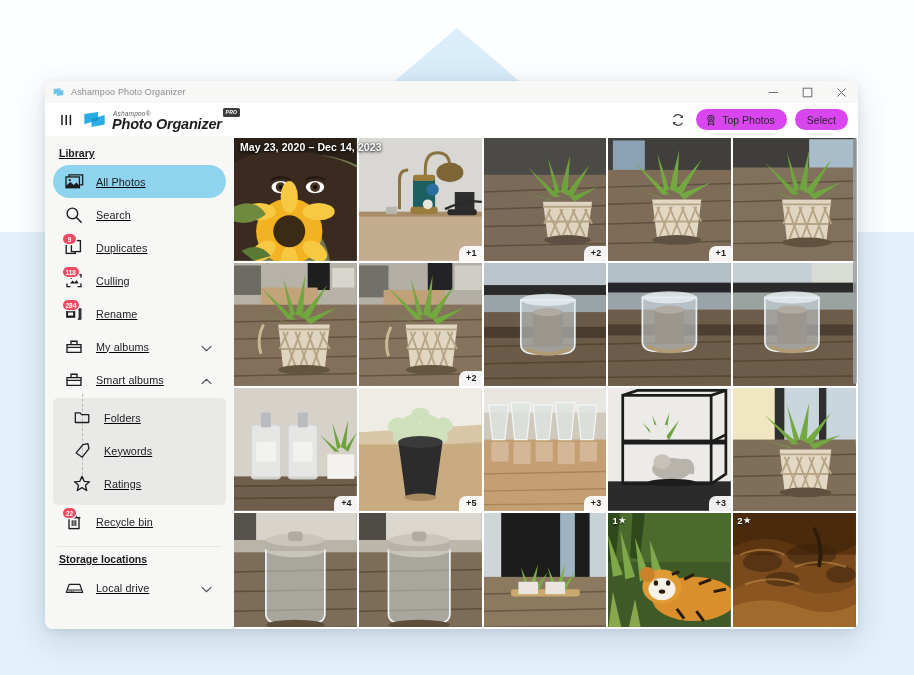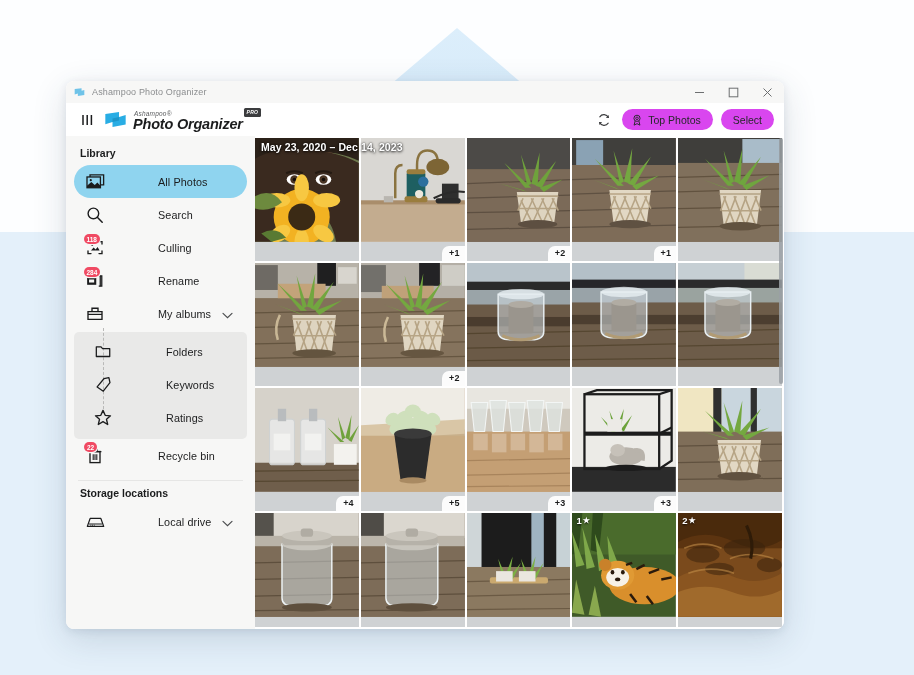--- a/index.html
+++ b/index.html
@@ -15,21 +15,21 @@
   #bd-lower{
     position:absolute; left:0; right:0; top:232px; bottom:0;
     background:#e4f0fa;
   }
   #bd-tri{
     position:absolute; left:0; top:0; width:914px; height:233px;
   }
 
   
   #window{
-    position:absolute; left:66px; top:81px; width:718px; height:548px;
+    position:absolute; left:45px; top:81px; width:813px; height:548px;
     background:#ffffff;
     border-radius:8px;
     box-shadow:0 10px 34px rgba(40,60,90,.16), 0 2px 8px rgba(40,60,90,.10);
     overflow:hidden;
     display:flex; flex-direction:column;
   }
 
   
   #titlebar{
     height:22px; flex:0 0 22px;
@@ -69,30 +69,30 @@
     white-space:nowrap;
   }
   #top-photos-btn{ gap:5px; padding-left:9px; }
 
   
   #body{ flex:1 1 auto; display:flex; min-height:0; }
 
   
   #sidebar{
     flex:0 0 189px; width:189px; background:#f7f7f6;
-    padding-top:5px; position:relative; overflow:hidden;
+    padding-top:5px; position:relative; overflow:hidden;text-decoration:underline;
   }
   .sect-title{
     font-size:10.5px; font-weight:bold; color:#1b1c1d;
     padding:6px 0 6px 14px;
   }
   .navitem{
     height:33px; display:flex; align-items:center;
     margin:0 8px; border-radius:17px; padding-left:10px;
-    position:relative; cursor:pointer;gap:41px;
+    position:relative; cursor:pointer;
   }
   .navitem.selected{ background:#8fd4ef; }
   .nav-ico{ width:22px; height:22px; display:flex; align-items:center; justify-content:center; flex:0 0 22px; }
   .nav-label{ font-size:10.8px; color:#1b1c1d; margin-left:11px; letter-spacing:.1px; }
   .chev{ position:absolute; right:14px; top:50%; transform:translateY(-50%); }
   .badge{
     position:absolute; left:10px; top:3px;
     background:#f04a63; color:#fff; border-radius:8px;
     font-size:6.5px; font-weight:bold; line-height:9px;
     min-width:13px; height:10px; padding:0 2.5px;
@@ -254,20 +254,30 @@
       <div class="navitem">
         <span class="nav-ico">
           <svg width="18" height="18" viewBox="0 0 18 18">
             <circle cx="7.4" cy="7.4" r="5.3" fill="none" stroke="#1b1c1d" stroke-width="1.4"></circle>
             <line x1="11.3" y1="11.3" x2="16.2" y2="16.2" stroke="#1b1c1d" stroke-width="1.5" stroke-linecap="round"></line>
           </svg>
         </span>
         <span class="nav-label">Search</span>
       </div>
 
+      <div class="navitem">
+        <span class="badge">9</span>
+        <span class="nav-ico">
+          <svg width="18" height="18" viewBox="0 0 18 18">
+            <rect x="1.2" y="3.4" width="9" height="11" fill="none" stroke="#1b1c1d" stroke-width="1.35"></rect>
+            <rect x="6.4" y="1.6" width="9" height="11" fill="#f7f7f6" stroke="#1b1c1d" stroke-width="1.35"></rect>
+          </svg>
+        </span>
+        <span class="nav-label">Duplicates</span>
+      </div>
 
       <div class="navitem">
         <span class="badge">118</span>
         <span class="nav-ico">
           <svg width="18" height="18" viewBox="0 0 18 18">
             <path d="M2 5 L2 2.6 L5 2.6 M13 2.6 L16 2.6 L16 5 M16 12 L16 14.6 L13 14.6 M5 14.6 L2 14.6 L2 12" fill="none" stroke="#1b1c1d" stroke-width="1.35" stroke-linecap="round"></path>
             <path d="M5 11.6 L7.6 8.4 L9.6 10.6 L11.6 8 L13.6 11.6 Z" fill="#1b1c1d"></path>
             <circle cx="6.2" cy="6" r="1" fill="#1b1c1d"></circle>
           </svg>
         </span>
@@ -296,20 +306,35 @@
           </svg>
         </span>
         <span class="nav-label">My albums</span>
         <span class="chev">
           <svg width="11" height="7" viewBox="0 0 11 7">
               <path d="M1 1.4 L5.5 5.6 L10 1.4" fill="none" stroke="#4b4d4f" stroke-width="1.2" stroke-linecap="round"></path>
             </svg>
         </span>
       </div>
 
+      <div class="navitem">
+        <span class="nav-ico">
+          <svg width="18" height="17" viewBox="0 0 18 17">
+            <path d="M2 6.6 L16 6.6 L16 14.4 L2 14.4 Z" fill="none" stroke="#1b1c1d" stroke-width="1.35"></path>
+            <path d="M6 6.6 L6 3.2 L12 3.2 L12 6.6" fill="none" stroke="#1b1c1d" stroke-width="1.35"></path>
+            <line x1="2" y1="9.4" x2="16" y2="9.4" stroke="#1b1c1d" stroke-width="1.2"></line>
+          </svg>
+        </span>
+        <span class="nav-label">Smart albums</span>
+        <span class="chev">
+          <svg width="11" height="7" viewBox="0 0 11 7">
+              <path d="M1 5.6 L5.5 1.4 L10 5.6" fill="none" stroke="#4b4d4f" stroke-width="1.2" stroke-linecap="round"></path>
+            </svg>
+        </span>
+      </div>
 
       <div id="smart-panel">
         <div id="smart-dash"></div>
 
         <div class="navitem">
           <span class="nav-ico">
             <svg width="17" height="15" viewBox="0 0 18 15">
               <path d="M1.4 12.8 L1.4 2.6 L6.4 2.6 L8 4.4 L15.6 4.4 L15.6 12.8 Z" fill="none" stroke="#1b1c1d" stroke-width="1.35" stroke-linejoin="round"></path>
             </svg>
           </span>

